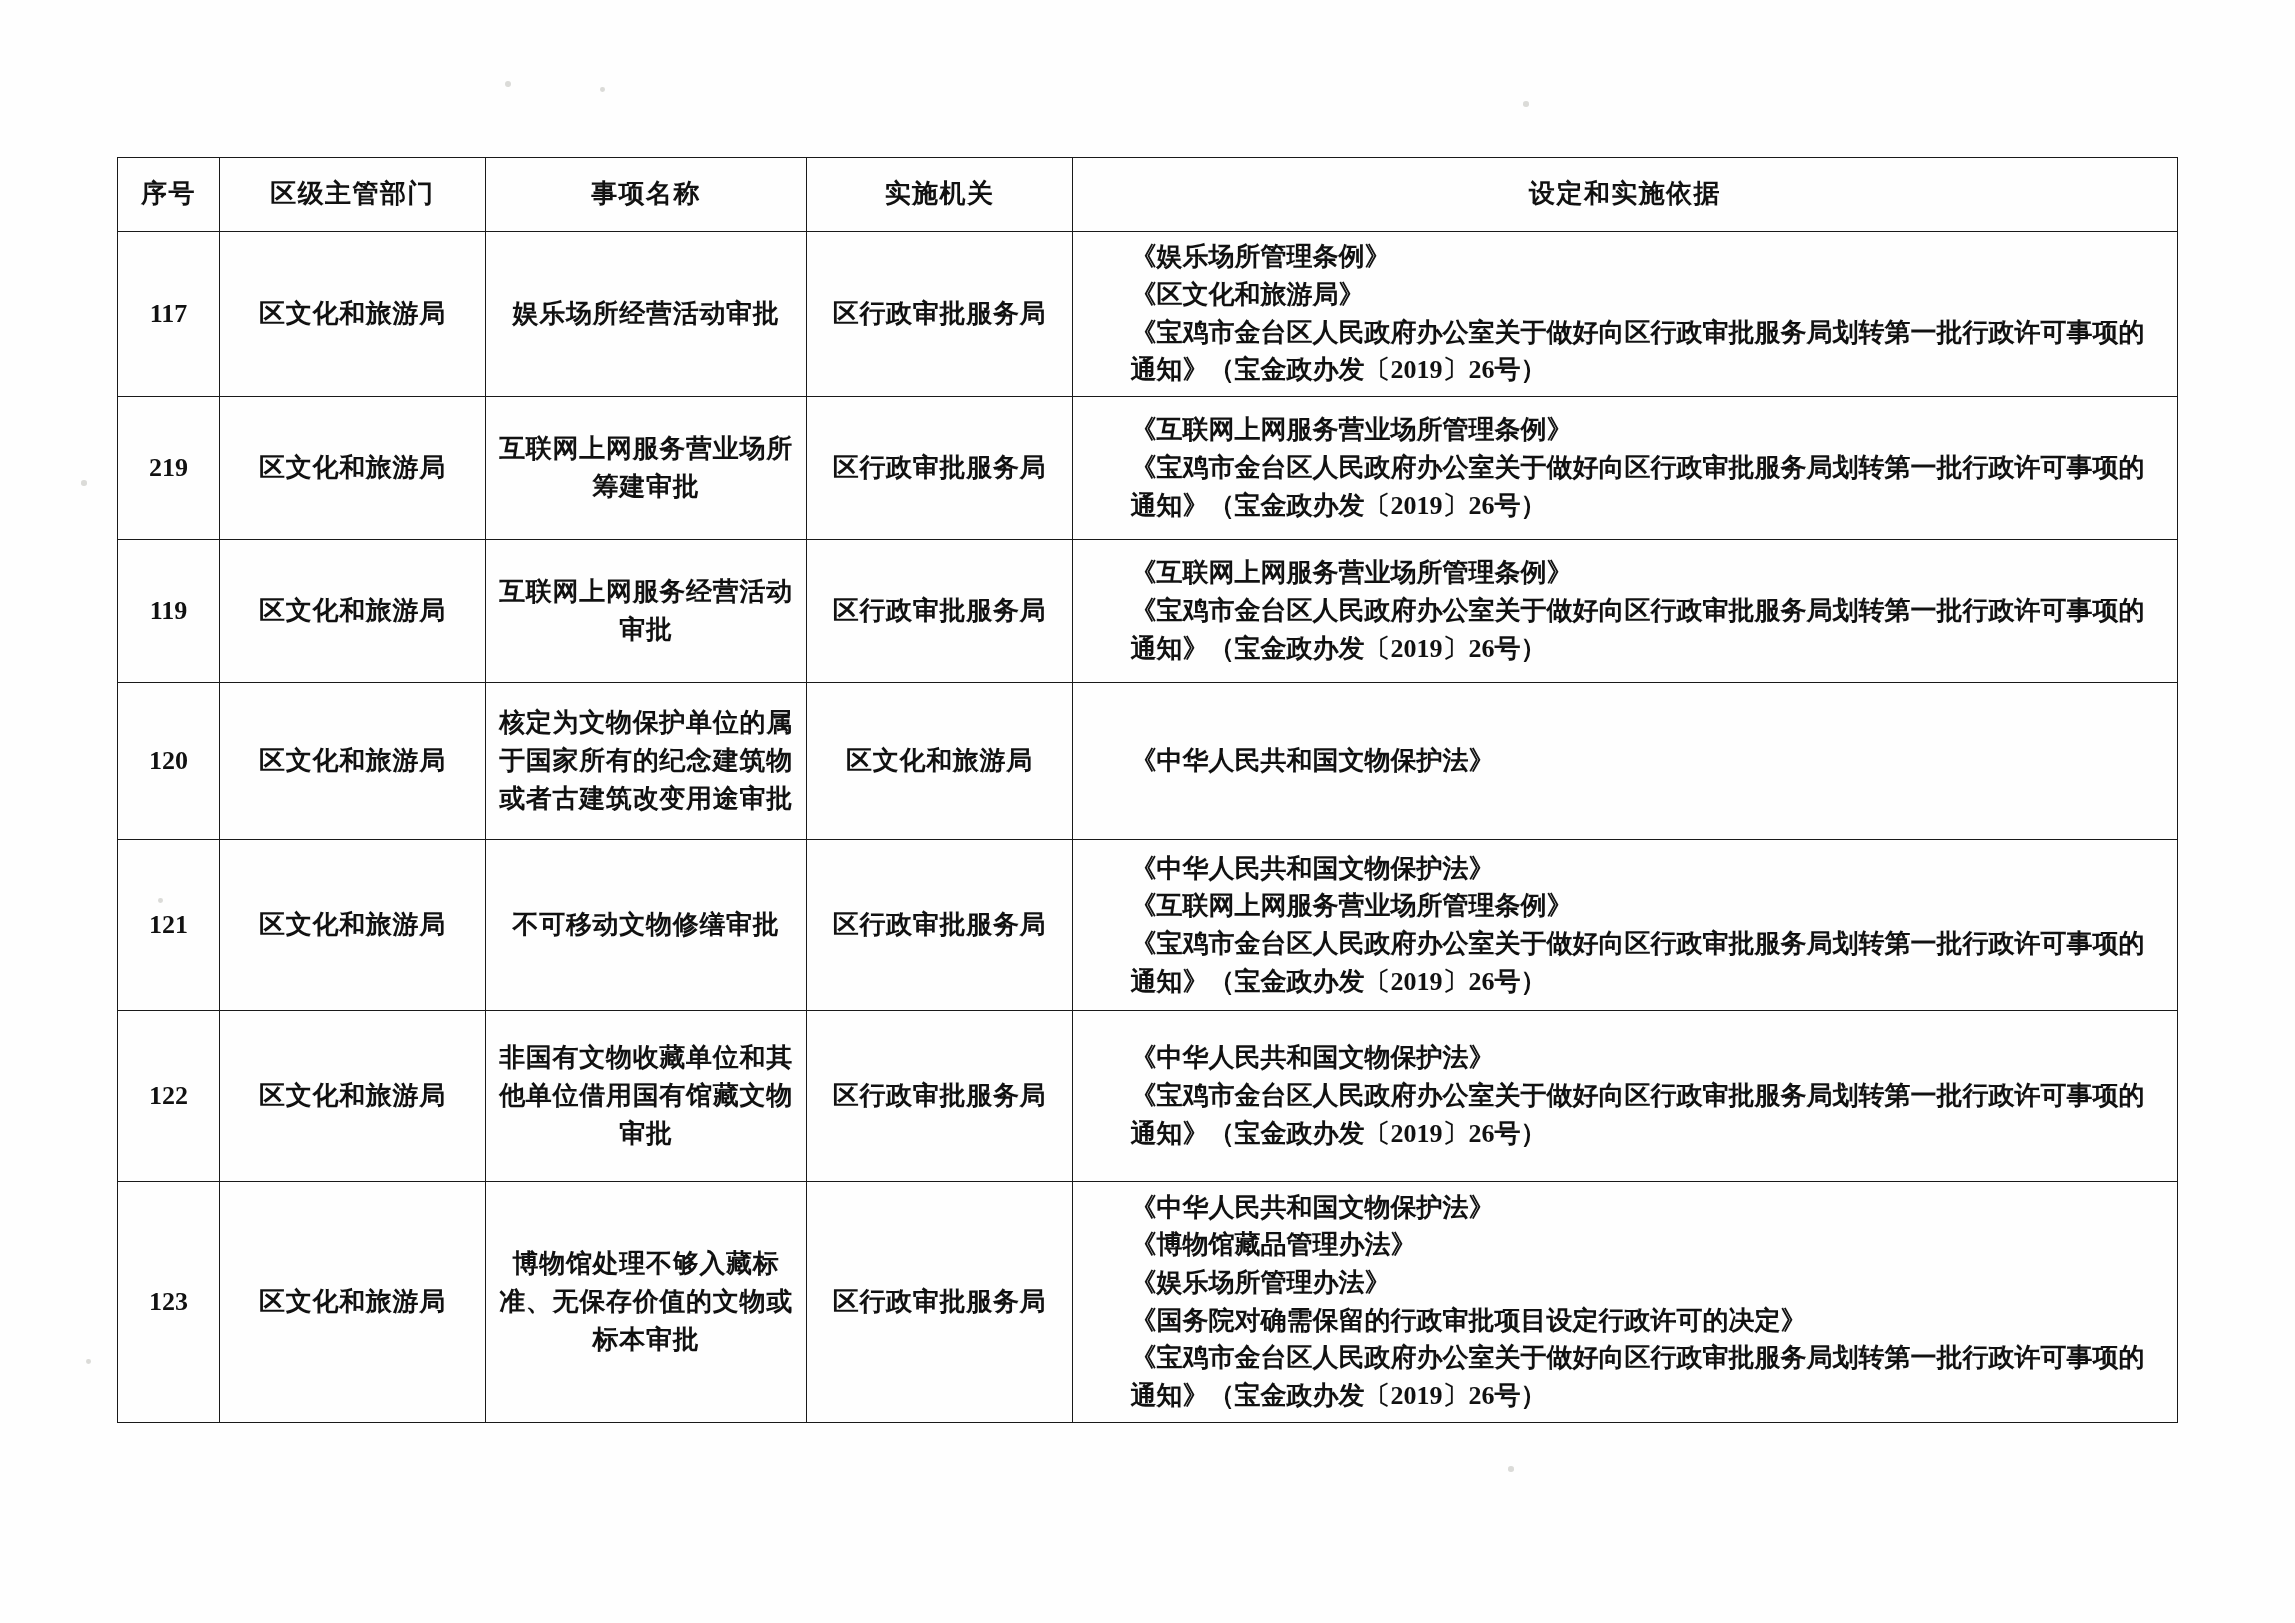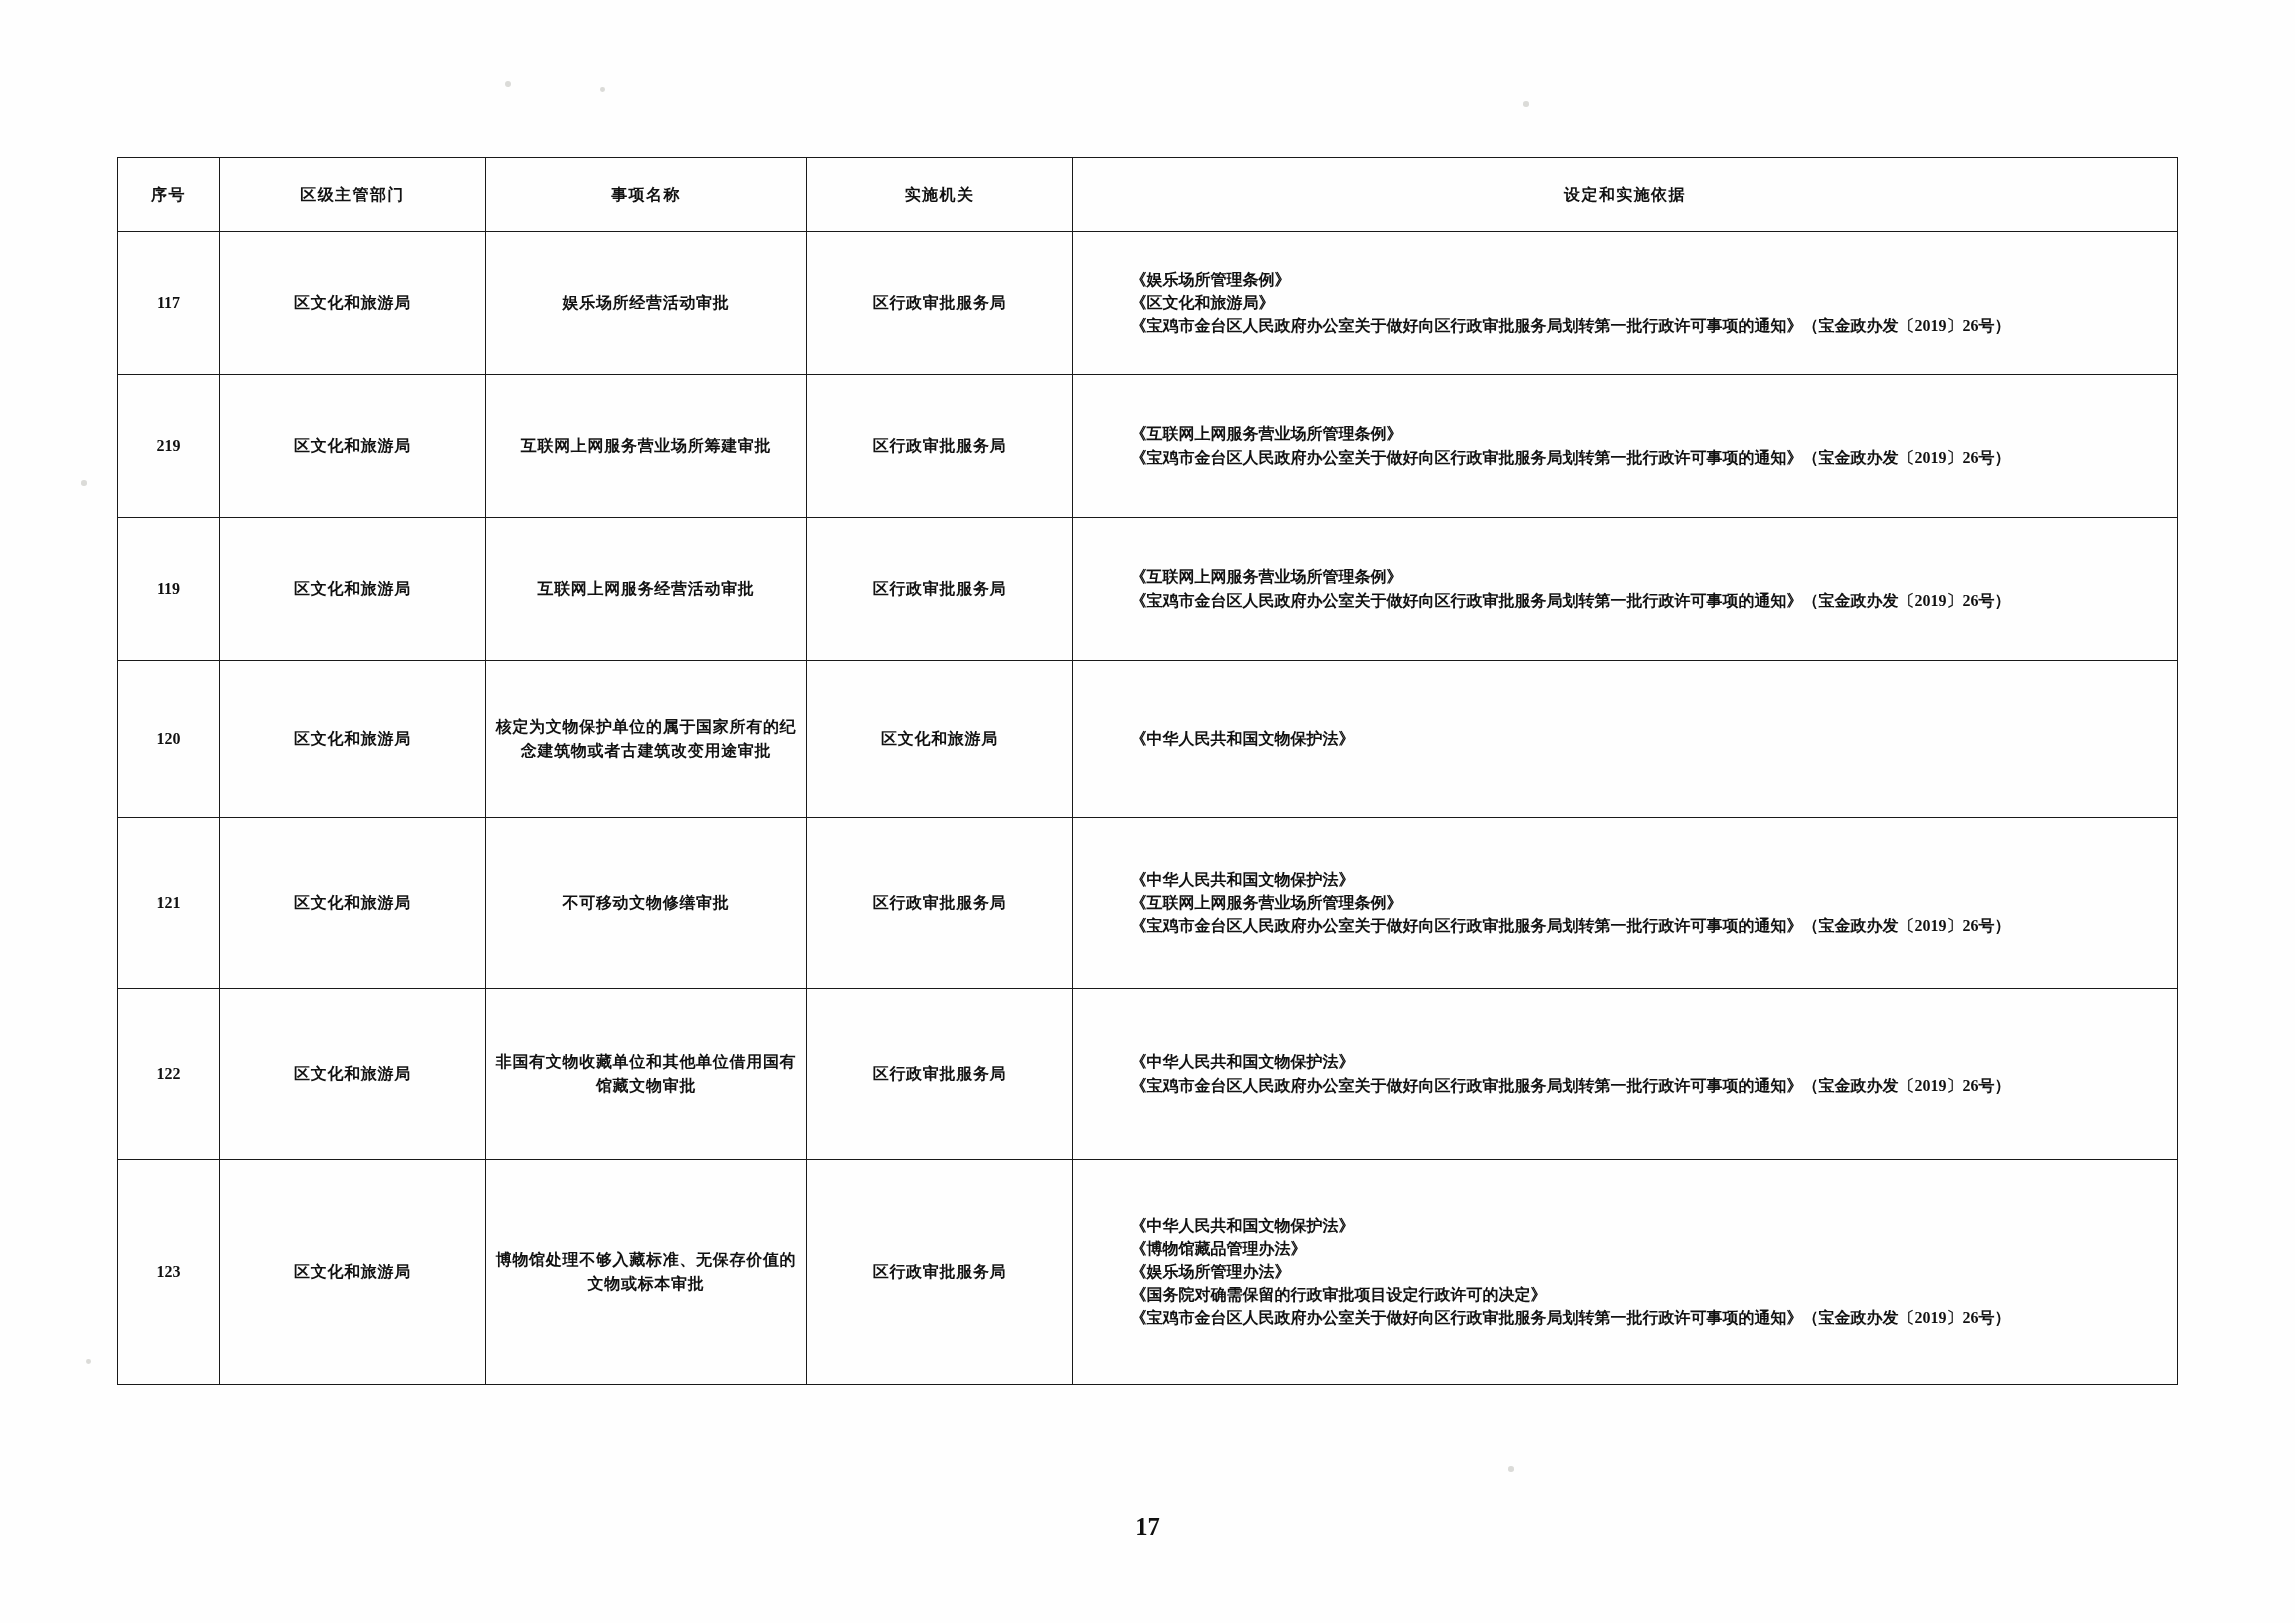--- a/index.html
+++ b/index.html
@@ -37,21 +37,21 @@
   }
   table.doc-table {
     border-collapse: collapse;
     width: 2061px;
     table-layout: fixed;
   }
   table.doc-table td, table.doc-table th {
     border: 1.4px solid #1a1a1a;
     vertical-align: middle;
     padding: 6.8px 9.6px;
-    font-size: 16px;
+    font-size: 26px;
     line-height: 1.45;
     font-weight: 700;
     color: #111;
   }
   thead th {
     text-align: center;
     height: 59px;
     font-size: 24.6px;
     letter-spacing: 1.4px;
   }
@@ -209,15 +209,14 @@
             <span class="ln">《娱乐场所管理办法》</span>
             <span class="ln">《国务院对确需保留的行政审批项目设定行政许可的决定》</span>
             <span class="ln">《宝鸡市金台区人民政府办公室关于做好向区行政审批服务局划转第一批行政许可事项的通知》（宝金政办发〔2019〕26号）</span>
           </td>
         </tr>
 
       </tbody>
     </table>
   </div>
 
-  <div class="pagenum">17</div>
 </div>
 
 
 </body></html>

